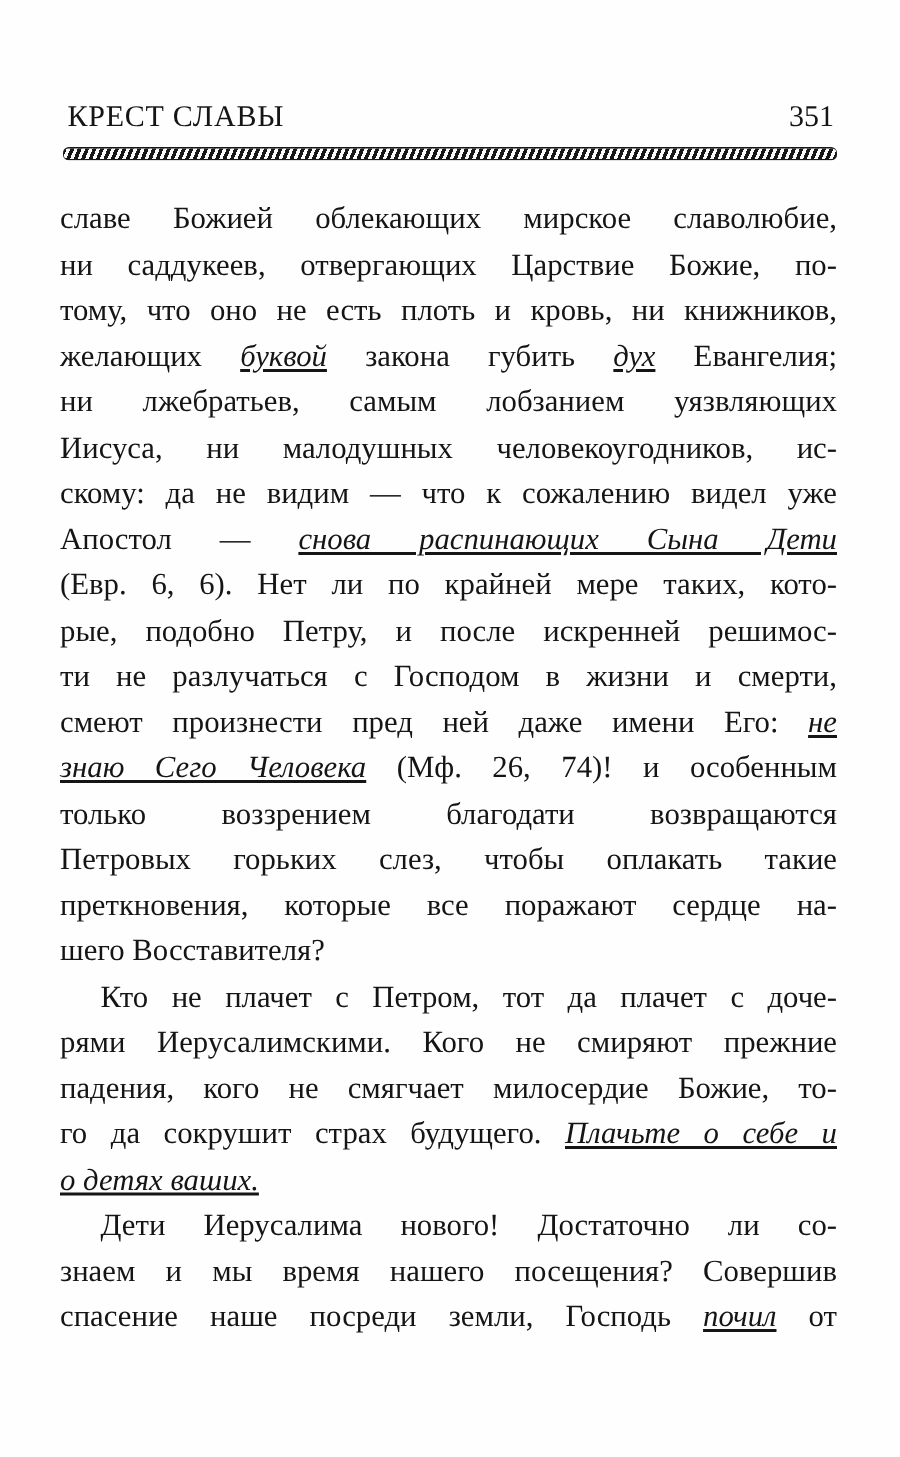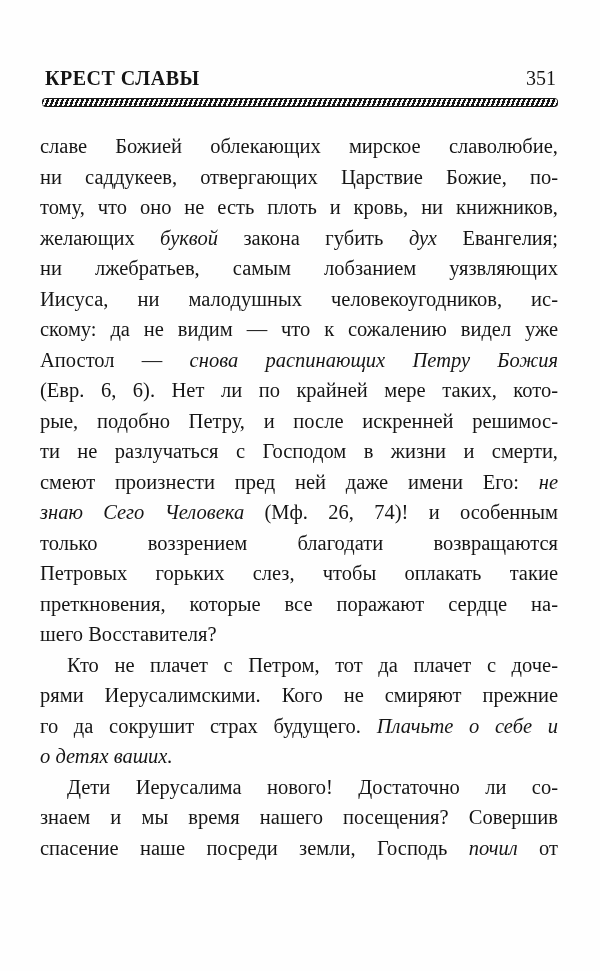--- a/index.html
+++ b/index.html
@@ -21,21 +21,20 @@
     display: flex;
     justify-content: space-between;
     align-items: baseline;
     padding: 17px 44px 0 45px;
     font-size: 20px;
     line-height: 26px;
     letter-spacing: 0.5px;
   }
   .running-head .title {
     font-variant: normal;
-    font-weight: bold;
   }
   .running-head .pageno {
     letter-spacing: 0;
     margin-top: 48px;
   }
   .rope-divider {
     margin: 7px 42px 0 42px;
     height: 7px;
     border-top: 1px solid #171717;
     border-bottom: 1px solid #171717;
@@ -57,50 +56,52 @@
   }
   .line.para-end {
     text-align: center;
     text-align-last: left;
   }
   .line.indent {
     text-indent: 27px;
   }
   .line em {
     font-style: italic;
+    text-decoration: underline;
   }
 </style>
 </head>
 <body>
 
 <div class="page">
   <div class="running-head">
     <span class="title">КРЕСТ СЛАВЫ</span>
     <span class="pageno">351</span>
   </div>
   <div class="rope-divider"></div>
   <div class="text-block">
       <div class="line"><span>славе Божией облекающих мирское славолюбие,</span></div>
       <div class="line"><span>ни саддукеев, отвергающих Царствие Божие, по-</span></div>
       <div class="line"><span>тому, что оно не есть плоть и кровь, ни книжников,</span></div>
       <div class="line"><span>желающих </span><em>буквой</em><span> закона губить </span><em>дух</em><span> Евангелия;</span></div>
       <div class="line"><span>ни лжебратьев, самым лобзанием уязвляющих</span></div>
       <div class="line"><span>Иисуса, ни малодушных человекоугодников, ис-</span></div>
       <div class="line"><span>скому: да не видим — что к сожалению видел уже</span></div>
-      <div class="line"><span>Апостол — </span><em>снова распинающих Петру Божия</em></div>
+      <div class="line"><span>Апостол — </span><em>снова распинающих Сына Дети</em></div>
       <div class="line"><span>(Евр. 6, 6). Нет ли по крайней мере таких, кото-</span></div>
       <div class="line"><span>рые, подобно Петру, и после искренней решимос-</span></div>
       <div class="line"><span>ти не разлучаться с Господом в жизни и смерти,</span></div>
       <div class="line"><span>смеют произнести пред ней даже имени Его: </span><em>не</em></div>
       <div class="line"><em>знаю Сего Человека</em><span> (Мф. 26, 74)! и особенным</span></div>
       <div class="line"><span>только воззрением благодати возвращаются</span></div>
       <div class="line"><span>Петровых горьких слез, чтобы оплакать такие</span></div>
       <div class="line"><span>преткновения, которые все поражают сердце на-</span></div>
       <div class="line para-end"><span>шего Восставителя?</span></div>
       <div class="line indent"><span>Кто не плачет с Петром, тот да плачет с доче-</span></div>
       <div class="line"><span>рями Иерусалимскими. Кого не смиряют прежние</span></div>
+      <div class="line"><span>падения, кого не смягчает милосердие Божие, то-</span></div>
       <div class="line"><span>го да сокрушит страх будущего. </span><em>Плачьте о себе и</em></div>
       <div class="line para-end"><em>о детях ваших.</em></div>
       <div class="line indent"><span>Дети Иерусалима нового! Достаточно ли со-</span></div>
       <div class="line"><span>знаем и мы время нашего посещения? Совершив</span></div>
       <div class="line"><span>спасение наше посреди земли, Господь </span><em>почил</em><span> от</span></div>
     </div>
 </div>
 
 </body></html>

